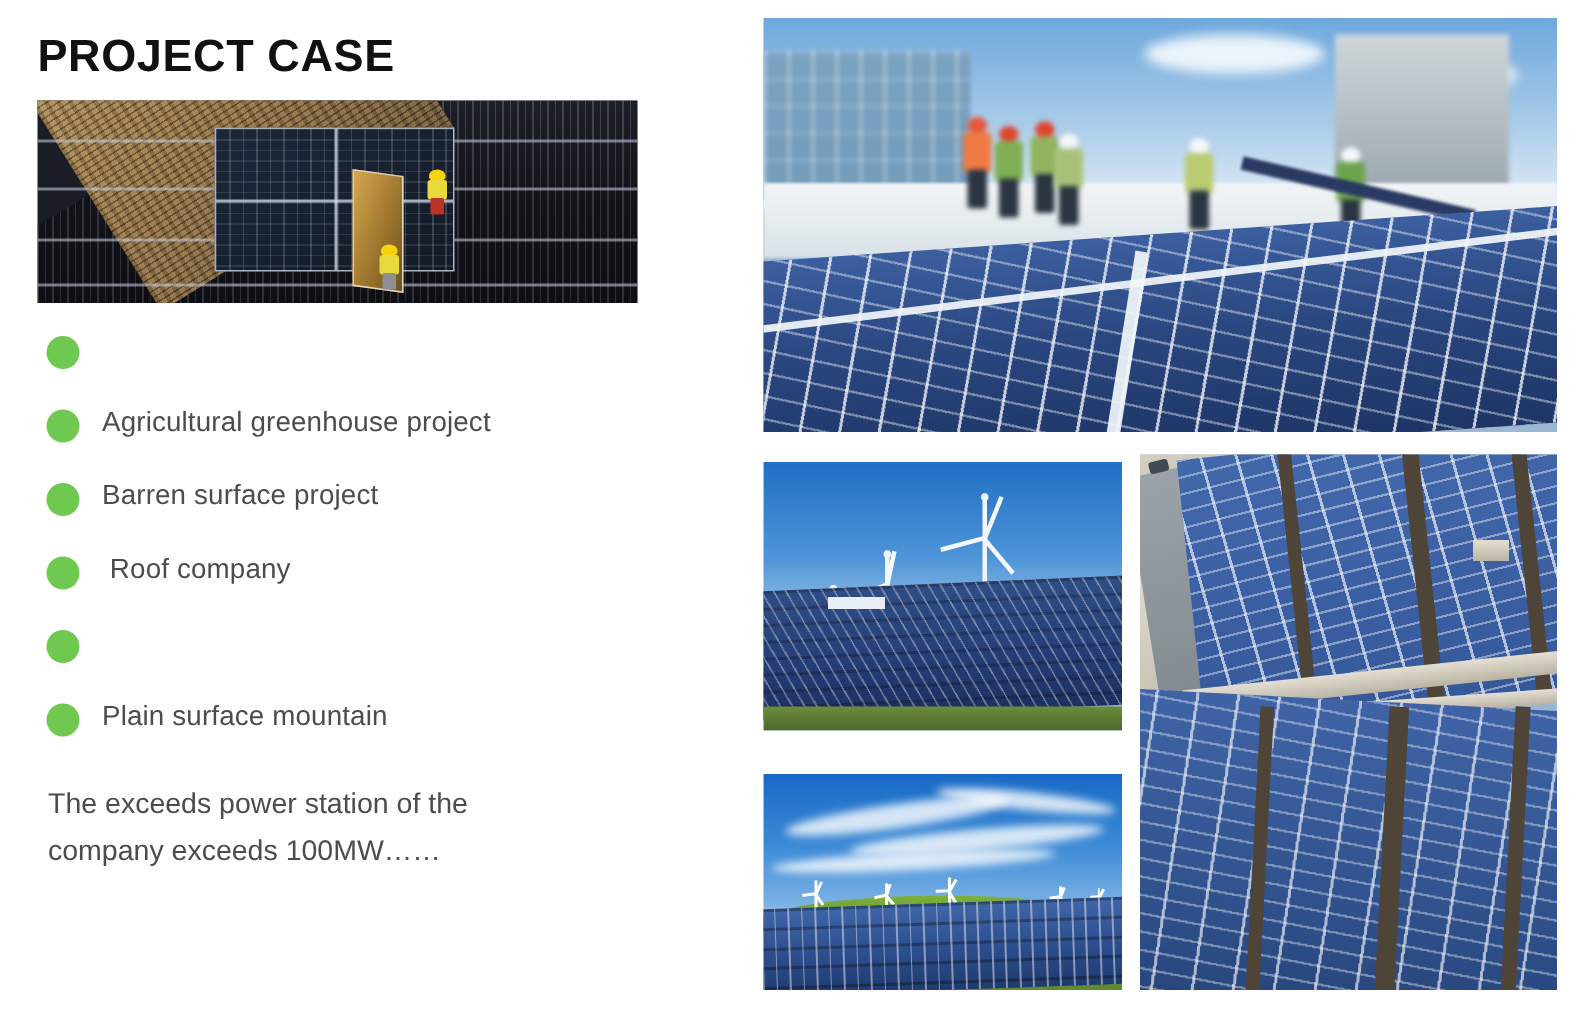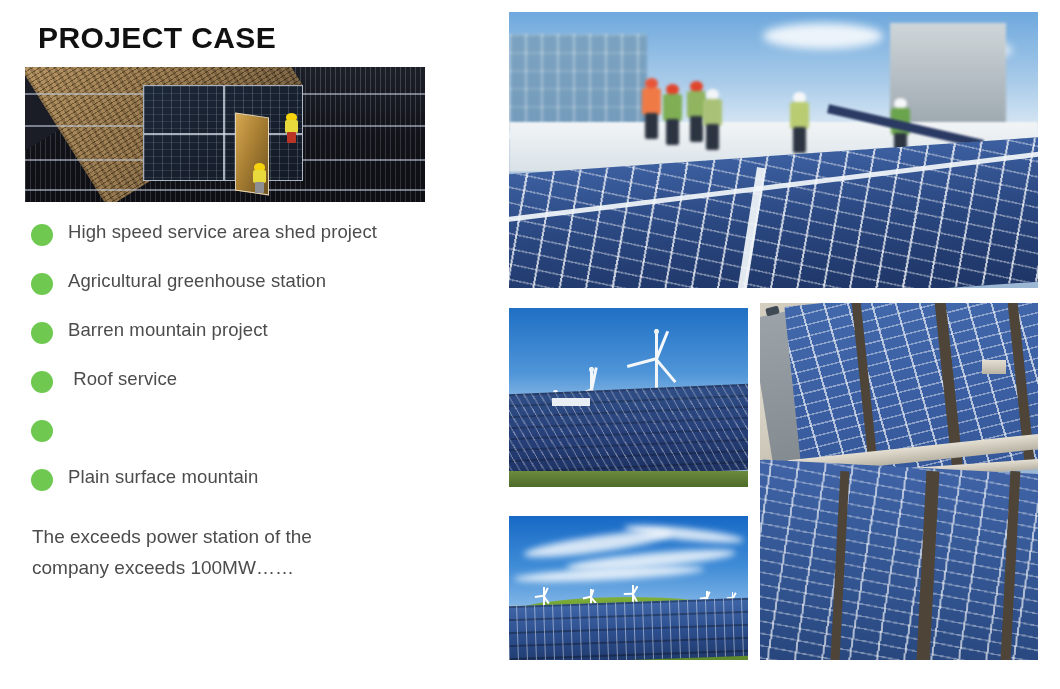--- a/index.html
+++ b/index.html
@@ -8,21 +8,21 @@
     background: #ffffff;
     font-family: "Liberation Sans", sans-serif;
     overflow: hidden;
   }
   .page { position: relative; width: 1060px; height: 689px; background: #ffffff; }
 
   
   .left-col { position: absolute; left: 0; top: 0; width: 495px; height: 689px; }
 
   .page-title {
-    position: absolute; left: 38px; top: 23px;
+    position: absolute; left: 25px; top: 23px;
     font-size: 30px; font-weight: bold; letter-spacing: 0.4px;
     color: #111111; line-height: 1;
   }
 
   
   .hero-photo {
     position: absolute; left: 25px; top: 67px;
     width: 400px; height: 135px; overflow: hidden;
     background: #1b1d26;
   }
@@ -245,33 +245,32 @@
       <div class="hero-worker" style="left:228px; top:96px;">
         <div class="helmet"></div>
         <div class="vest"></div>
         <div class="legs" style="background:#8e8f93"></div>
       </div>
     </div>
 
     <div class="bullet-list">
       <div class="bullet-row">
         <span class="bullet-dot" style="background:#6fc951"></span>
-        <span class="bullet-label">High speed service area shed project</span>
-      </div>
-      <div class="bullet-row">
-        <span class="bullet-dot" style="background:#6fc951"></span>
-        <span class="bullet-label">Agricultural greenhouse station</span>
-      </div>
-      <div class="bullet-row">
-        <span class="bullet-dot" style="background:#6fc951"></span>
-        <span class="bullet-label">Barren mountain project</span>
-      </div>
-      <div class="bullet-row">
-        <span class="bullet-dot" style="background:#6fc951"></span>
-        <span class="bullet-label"> Roof service</span>
+      </div>
+      <div class="bullet-row">
+        <span class="bullet-dot" style="background:#6fc951"></span>
+        <span class="bullet-label">Agricultural greenhouse project</span>
+      </div>
+      <div class="bullet-row">
+        <span class="bullet-dot" style="background:#6fc951"></span>
+        <span class="bullet-label">Barren surface project</span>
+      </div>
+      <div class="bullet-row">
+        <span class="bullet-dot" style="background:#6fc951"></span>
+        <span class="bullet-label"> Roof company</span>
       </div>
       <div class="bullet-row">
         <span class="bullet-dot" style="background:#6fc951"></span>
       </div>
       <div class="bullet-row">
         <span class="bullet-dot" style="background:#6fc951"></span>
         <span class="bullet-label">Plain surface mountain</span>
       </div>
     </div>
 

